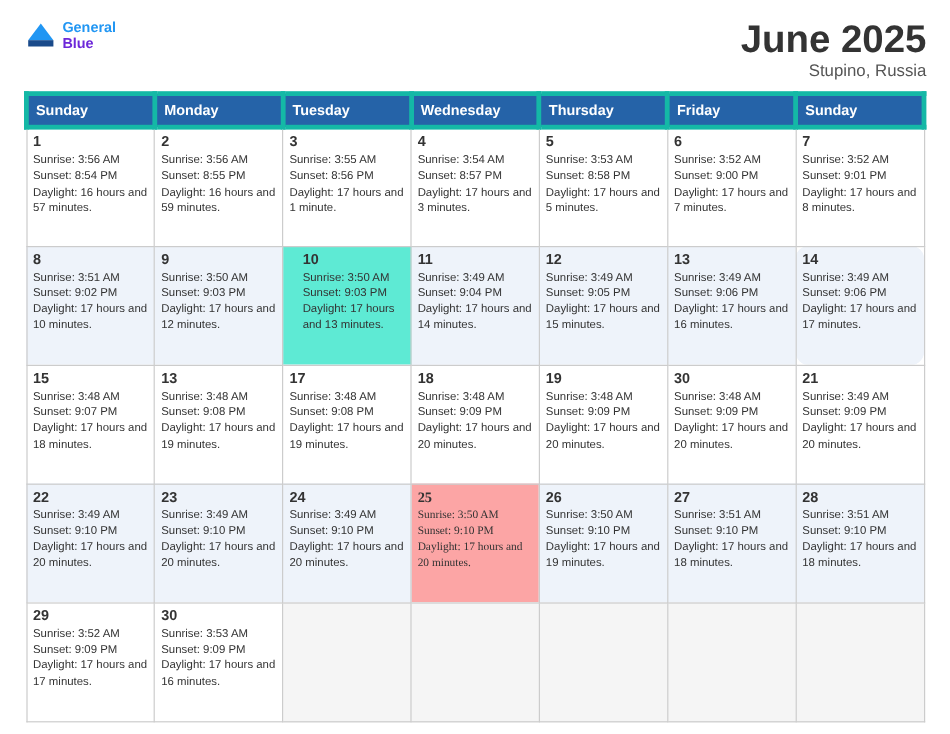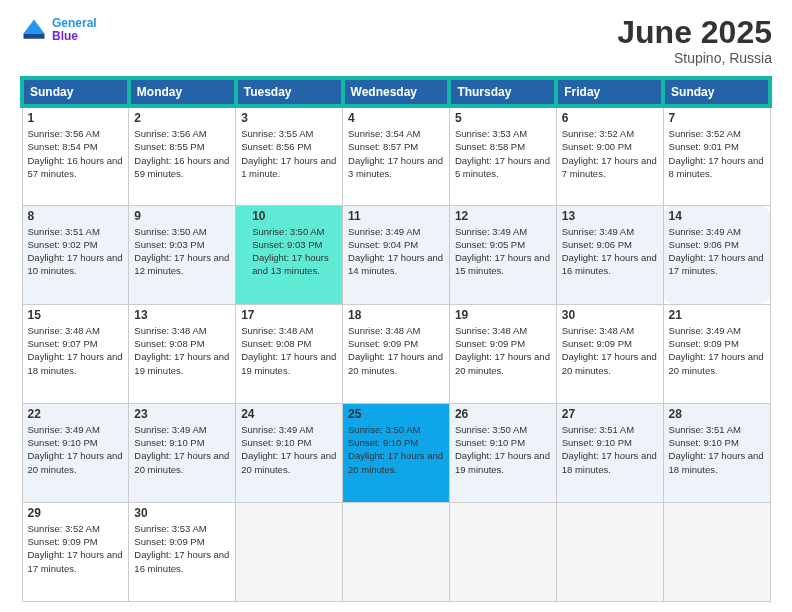--- a/index.html
+++ b/index.html
@@ -226,21 +226,21 @@
             <div class="day-info">Sunrise: 3:49 AM<br>Sunset: 9:10 PM<br>Daylight: 17 hours and 20 minutes.</div>
           </td>
           <td style="background: rgb(238, 243, 250);">
             <div class="day-number">23</div>
             <div class="day-info">Sunrise: 3:49 AM<br>Sunset: 9:10 PM<br>Daylight: 17 hours and 20 minutes.</div>
           </td>
           <td style="background: rgb(238, 243, 250);">
             <div class="day-number">24</div>
             <div class="day-info">Sunrise: 3:49 AM<br>Sunset: 9:10 PM<br>Daylight: 17 hours and 20 minutes.</div>
           </td>
-          <td style="background: #0ea5e9;">
+          <td style="background: #fca5a5; font-family: Liberation Serif, serif;">
             <div class="day-number">25</div>
             <div class="day-info">Sunrise: 3:50 AM<br>Sunset: 9:10 PM<br>Daylight: 17 hours and 20 minutes.</div>
           </td>
           <td style="background: rgb(238, 243, 250);">
             <div class="day-number">26</div>
             <div class="day-info">Sunrise: 3:50 AM<br>Sunset: 9:10 PM<br>Daylight: 17 hours and 19 minutes.</div>
           </td>
           <td style="background: rgb(238, 243, 250);">
             <div class="day-number">27</div>
             <div class="day-info">Sunrise: 3:51 AM<br>Sunset: 9:10 PM<br>Daylight: 17 hours and 18 minutes.</div>

